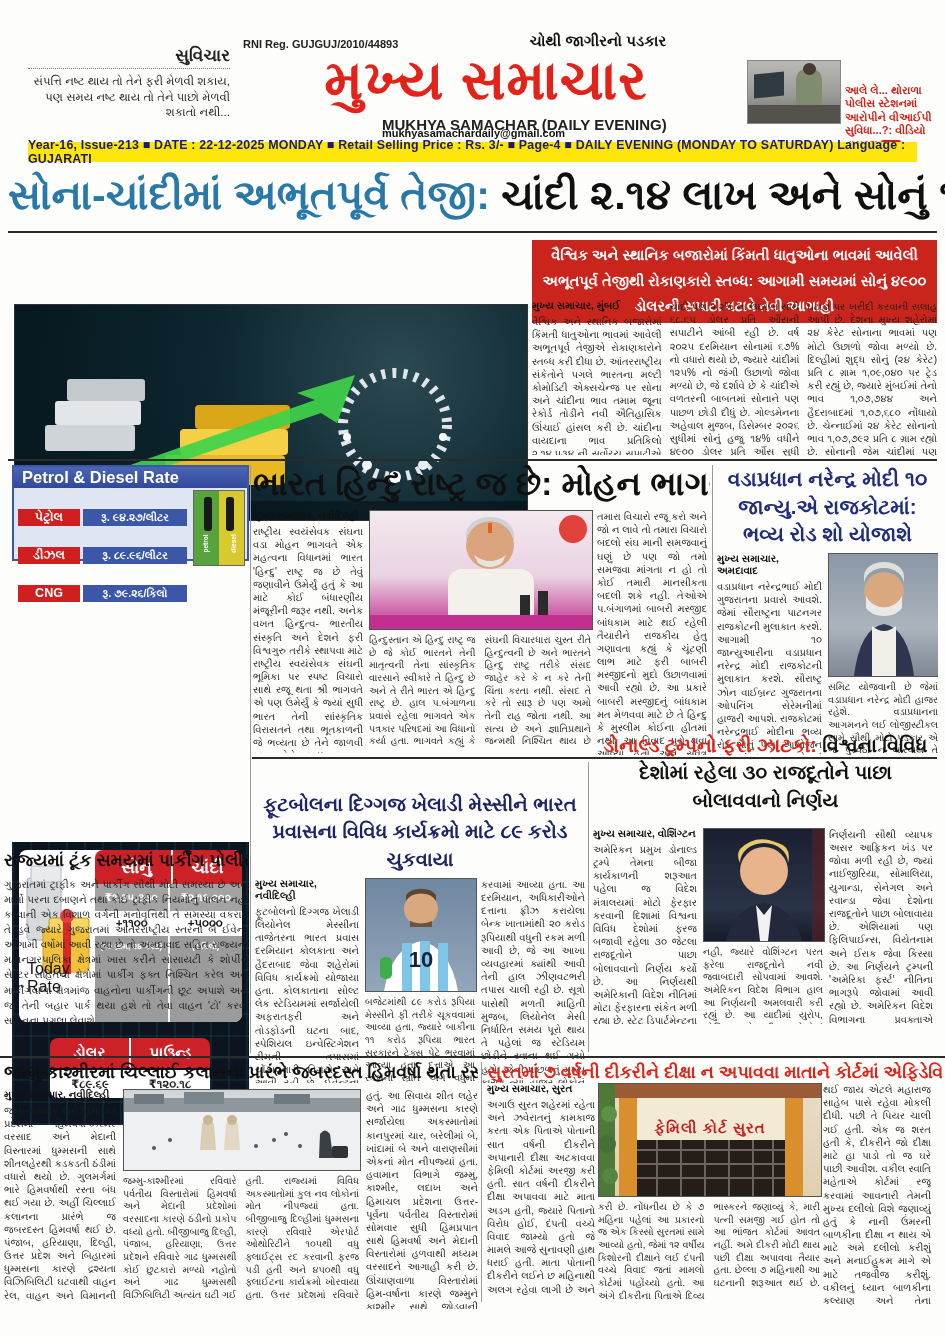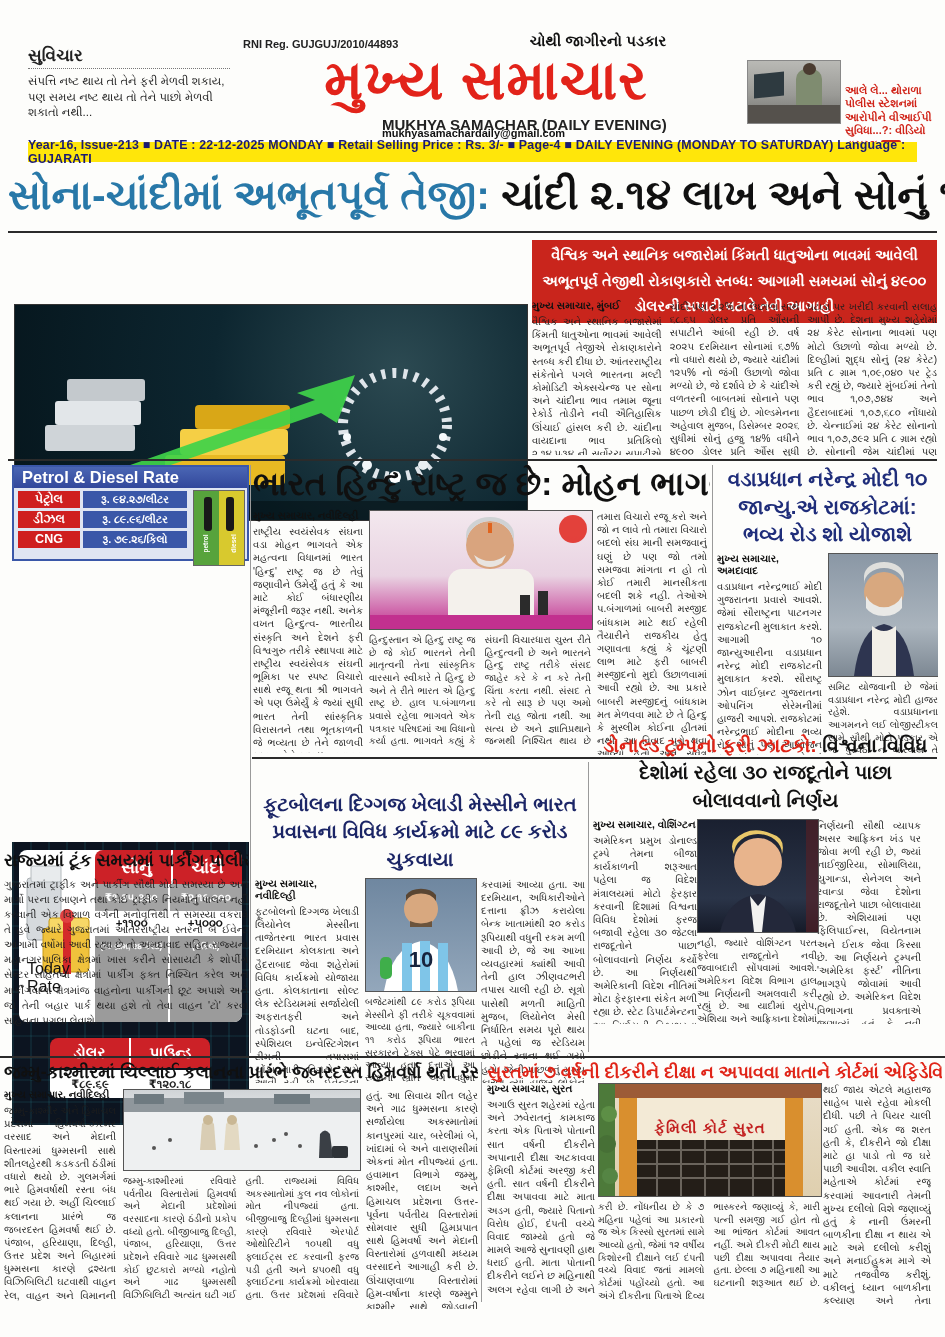--- a/index.html
+++ b/index.html
@@ -4,21 +4,21 @@
 <style>
   html,body{margin:0;padding:0;background:#e8e8e4;}
   #page{position:relative;width:945px;height:1337px;background:#fdfdfb;margin:0 auto;
         font-family:"Liberation Sans","DejaVu Sans",sans-serif;overflow:hidden;}
   .abs{position:absolute;}
   .col{font-size:10px;line-height:1.32;text-align:justify;color:#1d1d1d;overflow:hidden;}
   .byline{font-weight:bold;text-align:left;font-size:10.3px;color:#111;margin-bottom:3px;}
   .hrule{background:#2b2b2b;height:2px;}
   .vrule{background:#9a9a9a;width:1px;}
   
-  .suvichar{width:202px;text-align:left;color:#222;}
+  .suvichar{width:202px;text-align:right;color:#222;}
   .suvichar .t{font-weight:bold;font-size:17px;border-bottom:1.5px dotted #777;padding-bottom:2px;margin-bottom:4px;}
   .suvichar .q{font-size:11.6px;line-height:1.35;}
   .rni{font-weight:bold;font-size:11px;color:#222;}
   .tagline{font-weight:bold;font-size:15px;color:#111;text-align:center;width:240px;}
   .mast{font-size:55px;font-weight:800;color:#e2231a;letter-spacing:1px;white-space:nowrap;}
   .sub-en{font-weight:bold;font-size:15px;color:#222;}
   .email{font-weight:bold;font-size:11px;color:#111;}
   .edition{font-weight:800;font-size:27px;color:#111;}
   .brief-photo{width:92px;height:62px;background:linear-gradient(180deg,#b9b9b5 0%,#9a9a96 55%,#6e6e6a 100%);border:1px solid #888;position:relative;overflow:hidden;}
   .brief-photo .monitor{position:absolute;left:6px;top:12px;width:30px;height:24px;background:#2e3a40;transform:skewY(-6deg);}
@@ -34,21 +34,21 @@
   .mainhead .blk{color:#101010;}
   
   .lead-photo{width:512px;height:215px;background:
       radial-gradient(circle at 75% 30%,#2c4a52 0%,#0d2630 45%,#06161d 100%);position:relative;overflow:hidden;border:1px solid #333;}
   .lead-photo svg{position:absolute;left:0;top:0;}
   .subhead{background:#c9251c;color:#fff;font-weight:bold;font-size:14.6px;line-height:1.75;
            text-align:center;padding:3px 6px;}
   
   .fuelbox{border:2px solid #3a57a8;background:#dfe5f2;}
   .fuelbox .hd{background:linear-gradient(180deg,#4a66b4,#32479b);color:#fff;font-weight:bold;font-size:16.5px;padding:1px 8px;}
-  .fuel-row{display:flex;margin:3px 4px 0 4px;}
+  .fuel-row{display:flex;margin:21px 4px 0 4px;}
   .fuel-row .lbl{background:#cf1f1f;color:#fff;font-weight:bold;font-size:12.5px;width:62px;text-align:center;padding:1px 0;margin-right:3px;}
   .fuel-row .val{background:#3a57a8;color:#fff;font-weight:bold;font-size:10.8px;width:104px;text-align:center;padding:2px 0;}
   .pumpimg{width:58px;height:74px;position:relative;background:linear-gradient(90deg,#57a33c 0 50%,#d8c92e 50% 100%);border:1px solid #666;overflow:hidden;}
   .pumpimg .noz{position:absolute;width:8px;height:34px;background:#191919;border-radius:3px;top:6px;}
   .pumpimg .plabel{position:absolute;color:#fff;font-size:6.5px;font-weight:bold;transform:rotate(-90deg);bottom:18px;}
   .todaybox{background:#0c1420;position:relative;overflow:hidden;
       background-image:repeating-linear-gradient(90deg,rgba(44,160,170,.12) 0 2px,transparent 2px 18px),
                        repeating-linear-gradient(0deg,rgba(44,160,170,.10) 0 2px,transparent 2px 22px);}
   .todaypanel{position:absolute;left:7px;top:8px;width:223px;height:172px;background:#fff;border-radius:8px;display:flex;overflow:hidden;}
   .tp-left{width:76px;position:relative;}
@@ -314,21 +314,21 @@
       <div class="col" style="width:104px;height:232px;">કરવામાં આવ્યા હતા. આ દરમિયાન, અધિકારીઓને દત્તાના ફ્રીઝ કરાયેલા બેન્ક ખાતામાંથી ૨૦ કરોડ રૂપિયાથી વધુની રકમ મળી આવી છે, જે આ આખા વ્યવહારમાં ક્યાંથી આવી તેની હાલ ઝીણવટભરી તપાસ ચાલી રહી છે. સૂત્રો પાસેથી મળતી માહિતી મુજબ, લિયોનેલ મેસી નિર્ધારિત સમય પૂરો થાય તે પહેલાં જ સ્ટેડિયમ છોડીને રવાના થઈ ગયો હતો, જેની પાછળનું મુખ્ય કારણ ત્યાં હાજર લોકોનું અભદ્ર વર્તન હતું. આયોજક સતાદ્રુ દત્તાએ ખુલાસો કર્યો હતો કે, મેસ્સીને કોઈ અજાણી વ્યક્તિ દ્વારા પીઠ પર સ્પર્શ કરવો કે ગળે લગાવવું બિલકુલ પસંદ નથી અને તેની સુરક્ષા ટીમે આ બાબતે આયોજકોને અગાઉથી કડક સૂચનાઓ આપી હતી.</div>
     </div>
   </div>
 
   <div class="abs vrule" style="left:588px;top:762px;height:290px;"></div>
 
   <div class="abs" style="left:593px;top:732px;width:345px;height:292px;overflow:hidden;">
     <div class="h-trump">
       <span class="acc">ડોનાલ્ડ ટ્રમ્પનો ફરી ઝાટકો:</span><span class="blk"> વિશ્વના વિવિધ દેશોમાં રહેલા ૩૦ રાજદૂતોને પાછા બોલાવવાનો નિર્ણય</span>
     </div>
-    <div style="display:flex;margin-top:5px;">
+    <div style="display:flex;gap:6px;margin-top:14px;">
       <div style="width:104px;">
         <div class="byline">મુખ્ય સમાચાર, વોશિંગ્ટન</div>
         <div class="col" style="height:212px;">અમેરિકન પ્રમુખ ડોનાલ્ડ ટ્રમ્પે તેમના બીજા કાર્યકાળની શરૂઆત પહેલા જ વિદેશ મંત્રાલયમાં મોટો ફેરફાર કરવાની દિશામાં વિશ્વના વિવિધ દેશોમાં ફરજ બજાવી રહેલા ૩૦ જેટલા રાજદૂતોને પાછા બોલાવવાનો નિર્ણય કર્યો છે. આ નિર્ણયથી અમેરિકાની વિદેશ નીતિમાં મોટા ફેરફારના સંકેત મળી રહ્યા છે. સ્ટેટ ડિપાર્ટમેન્ટના આ નિર્ણયની વિશ્વભરના રાજદ્વારી વર્તુળોમાં ભારે ચર્ચા જાગી છે.</div>
       </div>
       <div style="width:120px;">
         <div class="photo-frame ph-trump" style="width:120px;height:112px;">
           <svg width="120" height="112">
             <circle cx="60" cy="42" r="24" fill="#e8b48c"></circle>
             <path d="M36,34 a24,20 0 0 1 48,0 q4,-16 -10,-20 q-22,-10 -38,6 q-4,6 0,14 z" fill="#e9c869"></path>
             <path d="M22,112 q8,-34 38,-38 q30,4 38,38 z" fill="#23283a"></path>

